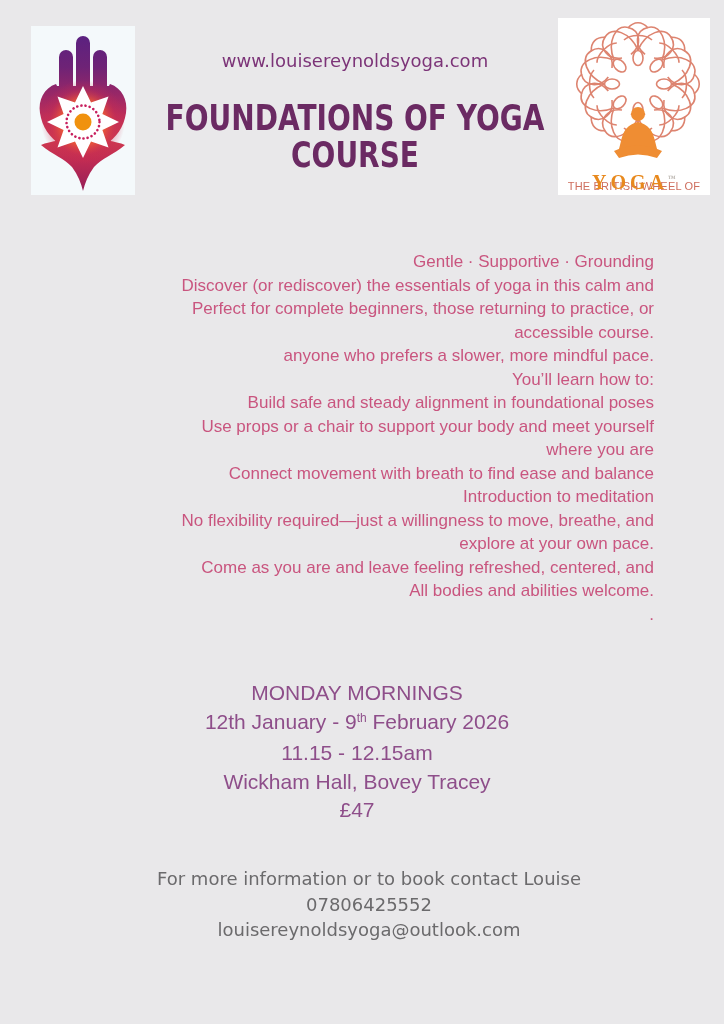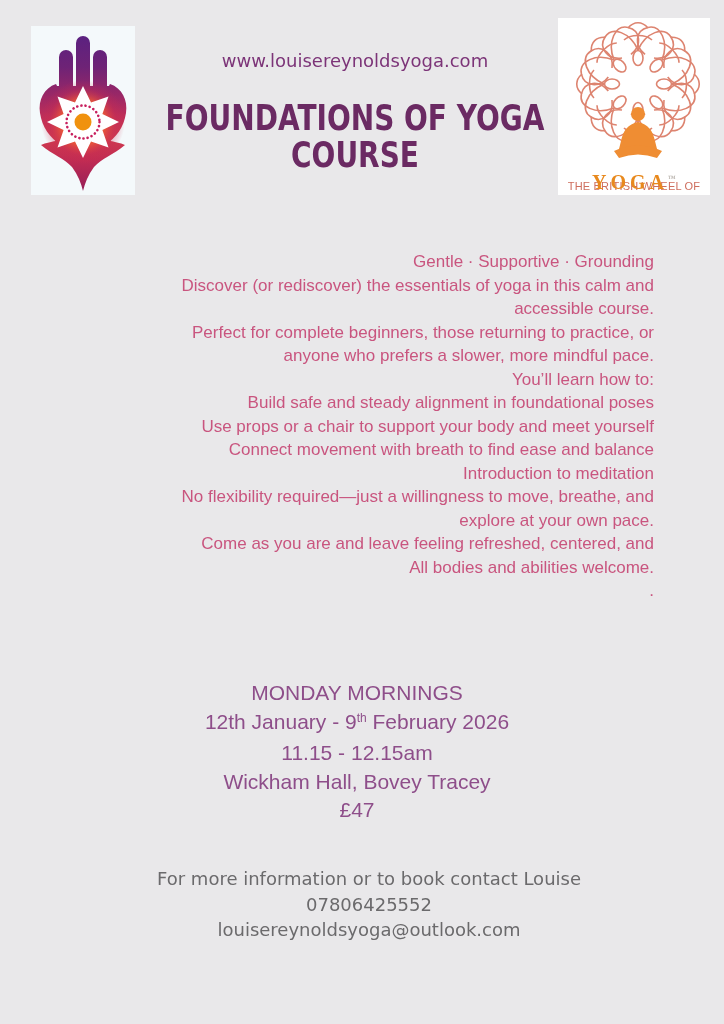--- a/index.html
+++ b/index.html
@@ -158,26 +158,27 @@
         <path d="M56 133 Q80 122 104 133 L99 140 Q80 133 61 140 Z"></path>
       </g>
     </svg>
     <div class="bwy-t1">THE BRITISH WHEEL OF</div>
     <div class="bwy-t2"><span>YOGA</span><span class="tm">™</span></div>
   </div>
 
   <div class="body-text">
       <div class="body-line">Gentle · Supportive · Grounding</div>
       <div class="body-line">Discover (or rediscover) the essentials of yoga in this calm and</div>
+      <div class="body-line">Perfect for complete beginners, those returning to practice, or</div>
       <div class="body-line">accessible course.</div>
-      <div class="body-line">Perfect for complete beginners, those returning to practice, or</div>
       <div class="body-line">anyone who prefers a slower, more mindful pace.</div>
       <div class="body-line">You’ll learn how to:</div>
       <div class="body-line">Build safe and steady alignment in foundational poses</div>
       <div class="body-line">Use props or a chair to support your body and meet yourself</div>
+      <div class="body-line">where you are</div>
       <div class="body-line">Connect movement with breath to find ease and balance</div>
       <div class="body-line">Introduction to meditation</div>
       <div class="body-line">No flexibility required—just a willingness to move, breathe, and</div>
       <div class="body-line">explore at your own pace.</div>
       <div class="body-line">Come as you are and leave feeling refreshed, centered, and</div>
       <div class="body-line">All bodies and abilities welcome.</div>
       <div class="body-line">.</div>
     </div>
 
   <div class="details">

